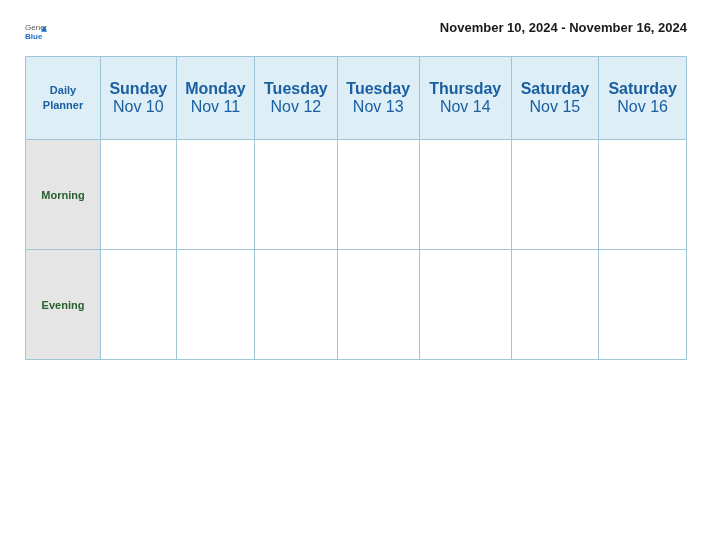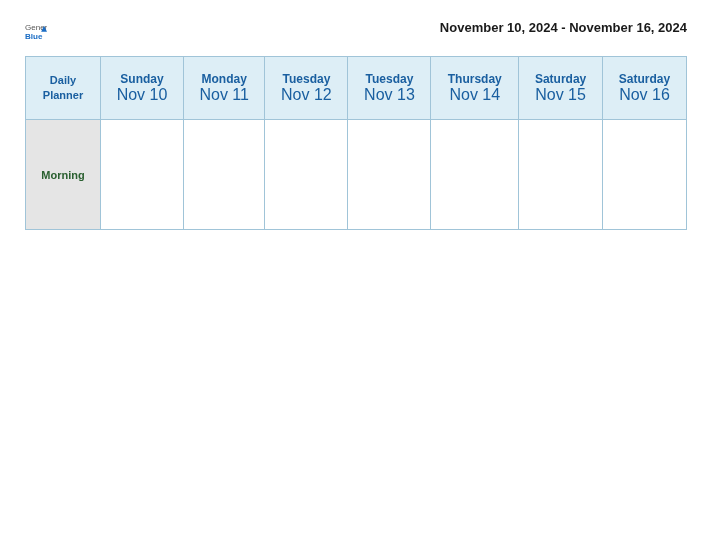--- a/index.html
+++ b/index.html
@@ -69,29 +69,29 @@
 
     .planner-table th,
     .planner-table td {
       border: 1px solid #a0c4d8;
       text-align: center;
       vertical-align: middle;
     }
 
     .planner-table thead tr th {
       background-color: #ddeef6;
-      padding: 15px 4px;
+      padding: 23px 4px;
       font-size: 11px;
       font-weight: bold;
       color: #1a5fa0;
     }
 
     .planner-table thead tr th .day-name {
       display: block;
-      font-size: 12px;
+      font-size: 16px;
       font-weight: bold;
       color: #1a5fa0;
     }
 
     .planner-table thead tr th .day-date {
       display: block;
       font-size: 16px;
       font-weight: normal;
       color: #1a5fa0;
     }
@@ -179,15 +179,25 @@
       <tr>
         <td class="row-label">Morning</td>
         <td class="empty-cell"></td>
         <td class="empty-cell"></td>
         <td class="empty-cell"></td>
         <td class="empty-cell"></td>
         <td class="empty-cell"></td>
         <td class="empty-cell"></td>
         <td class="empty-cell"></td>
       </tr>
+      <tr>
+        <td class="row-label">Evening</td>
+        <td class="empty-cell"></td>
+        <td class="empty-cell"></td>
+        <td class="empty-cell"></td>
+        <td class="empty-cell"></td>
+        <td class="empty-cell"></td>
+        <td class="empty-cell"></td>
+        <td class="empty-cell"></td>
+      </tr>
     </tbody>
   </table>
 </div>
 
 </body></html>

